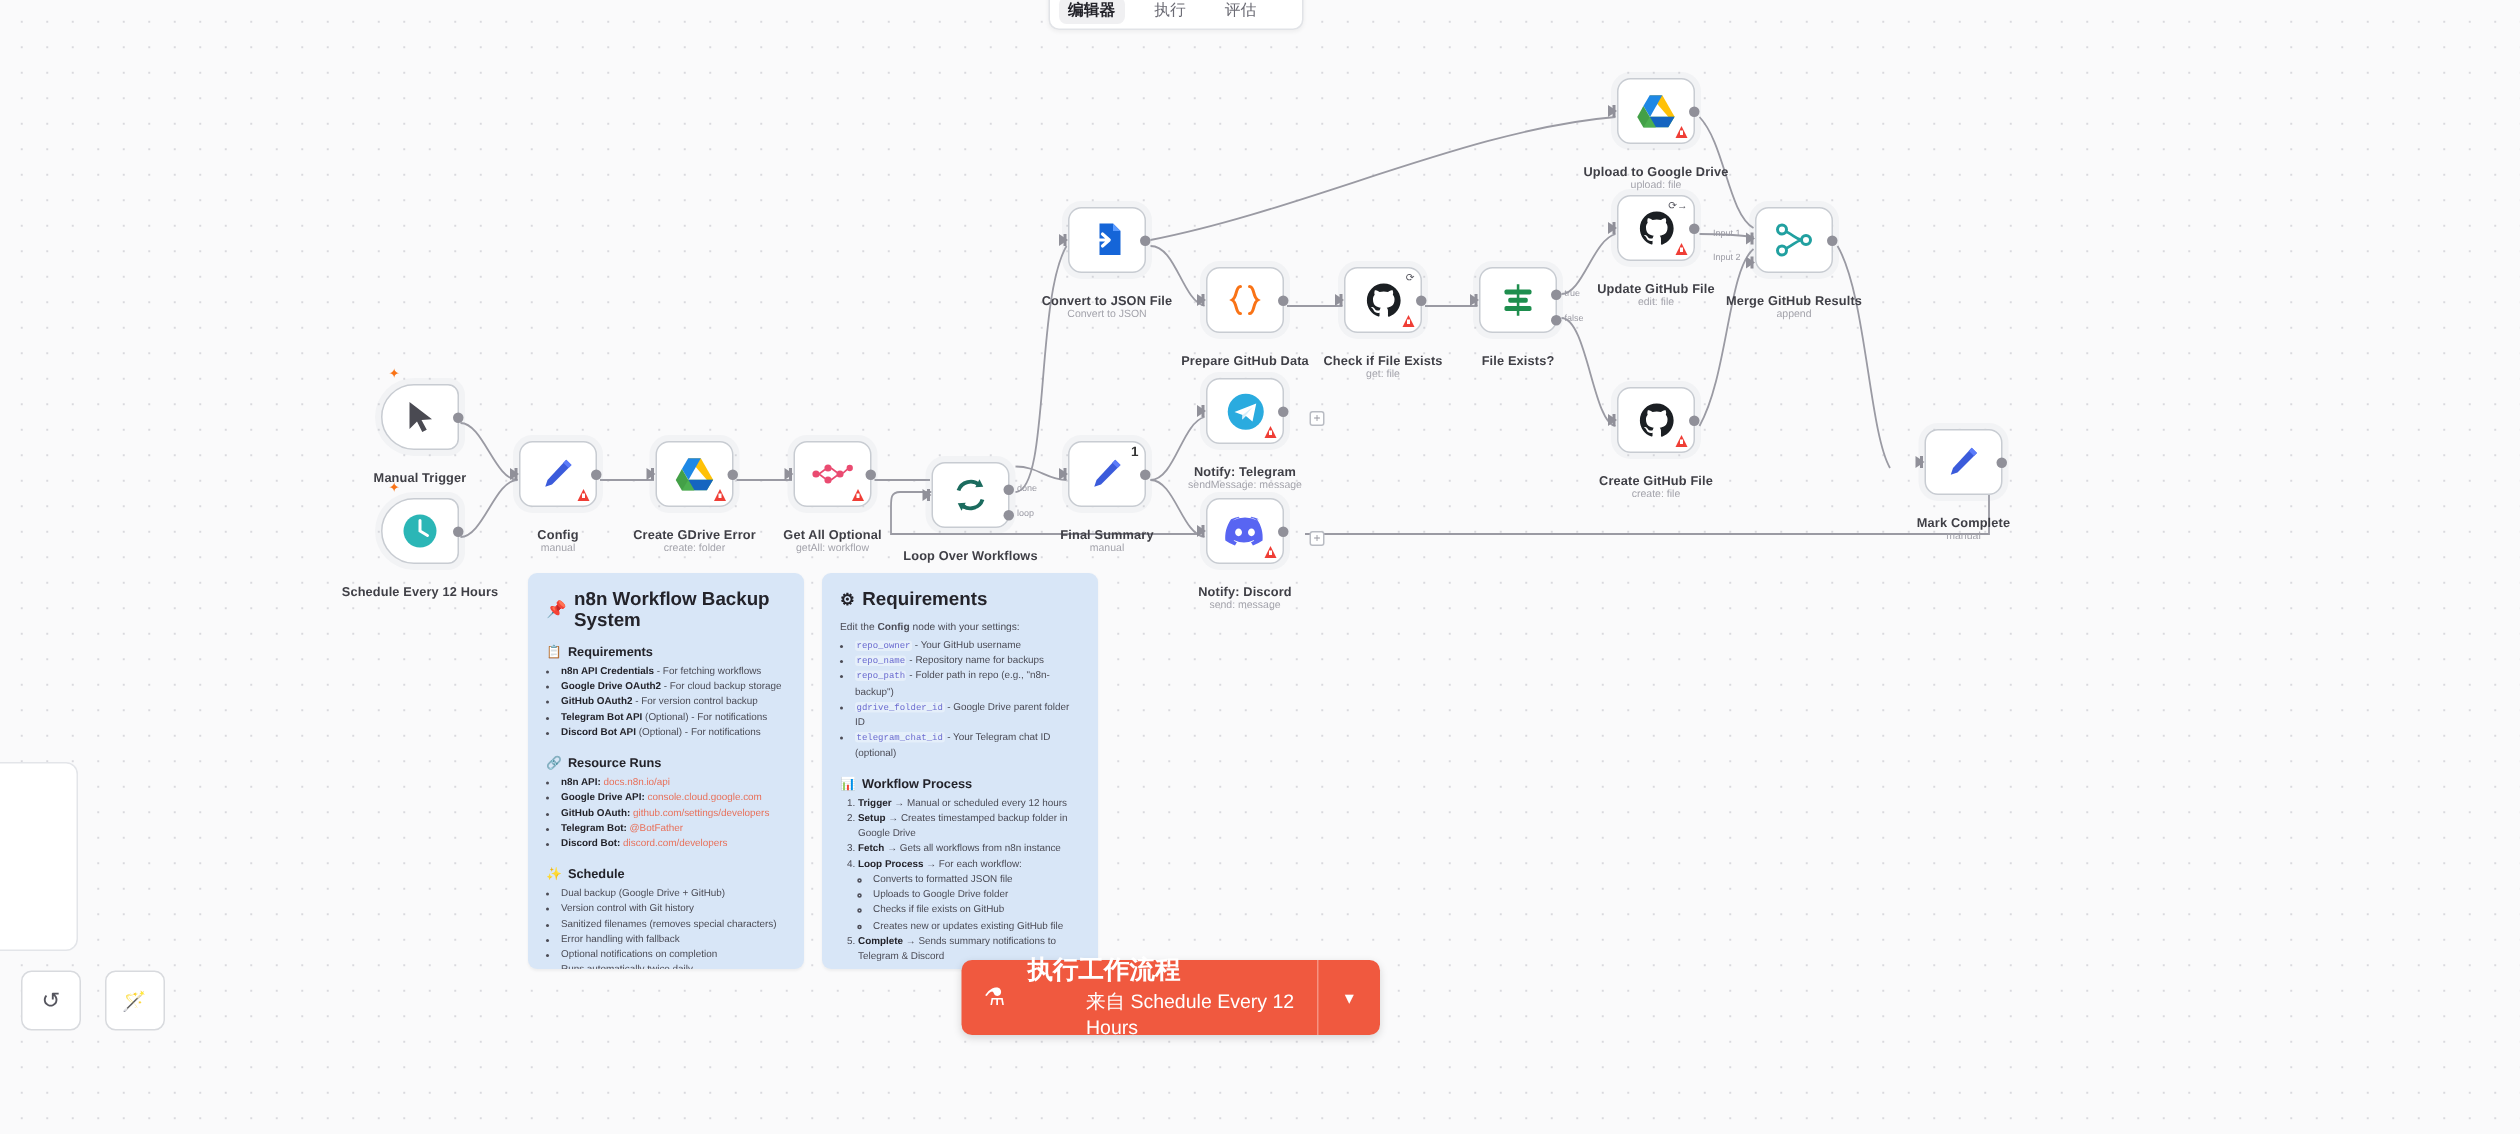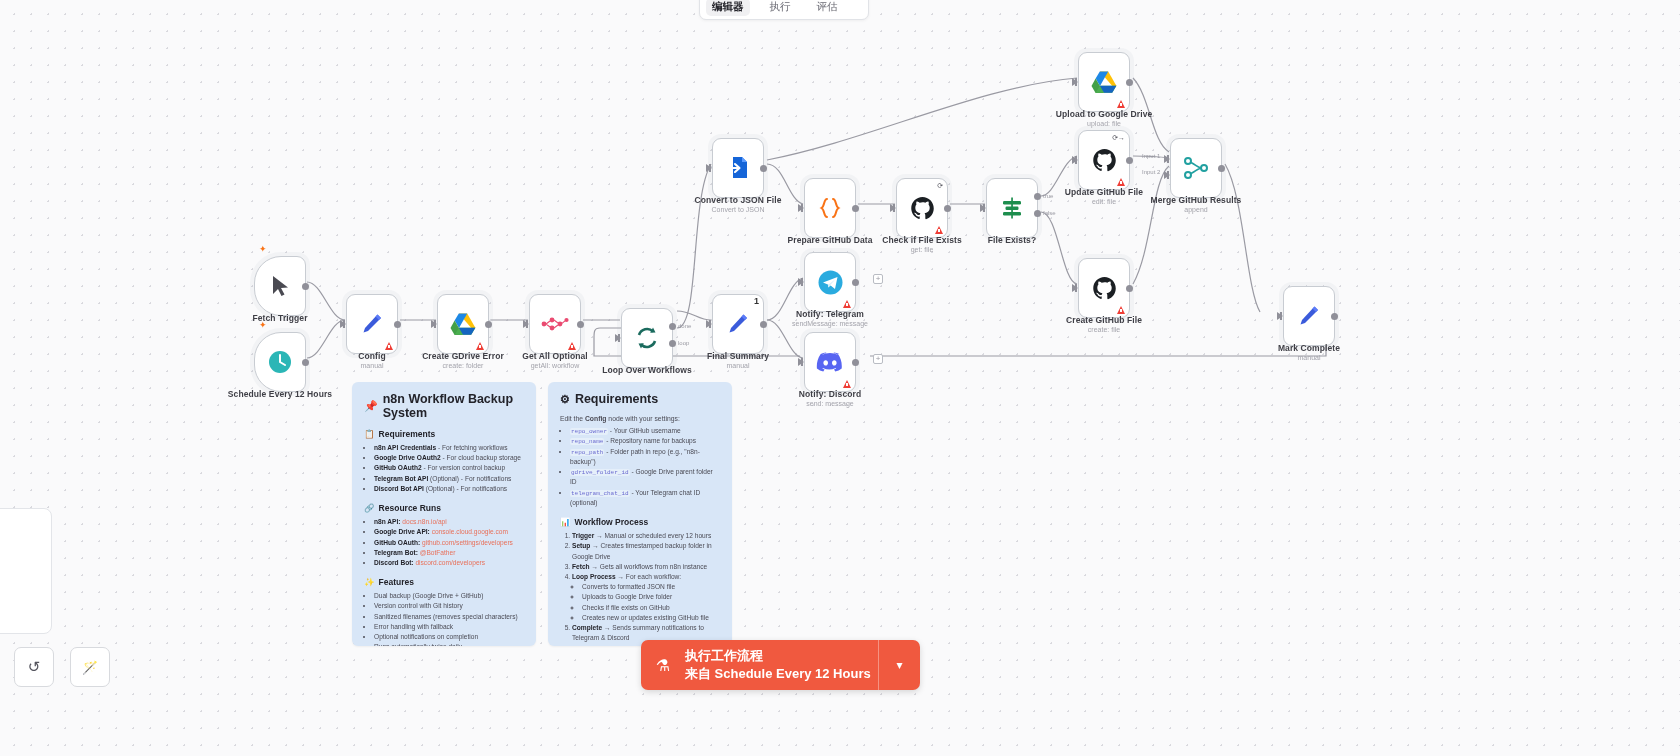--- a/index.html
+++ b/index.html
@@ -13,21 +13,21 @@
   #canvas {
     position:absolute; inset:0;
     background-color:#fafafb;
     background-image: radial-gradient(circle, #d9d9de 1px, transparent 1px);
     background-size: 17px 17px;
     background-position: 6px 6px;
   }
 
   .node {
     position:absolute;
-    width:52px; height:60px;
+    width:52px; height:44px;
     border:1px solid #c8ccd2;
     border-radius:9px;
     background:#ffffff;
     display:flex; align-items:center; justify-content:center;
     box-shadow:0 0 0 4px rgba(180,185,195,0.10);
   }
   .node.trigger {
     border-top-left-radius:27px;
     border-bottom-left-radius:27px;
   }
@@ -136,22 +136,22 @@
     left:641px; top:640px;
     width:279px; height:50px;
     background:#f0593f;
     border-radius:7px;
     display:flex; align-items:center;
     color:#fff;
     box-shadow:0 2px 6px rgba(0,0,0,.15);
   }
   #toast .ticon { width:44px; text-align:center; font-size:16px; }
   #toast .ttext { flex:1; }
-  #toast .t1 { font-size:13px; font-weight:600; line-height:1.35;}
-  #toast .t2 { font-size:13px; font-weight:700; line-height:1.35;}
+  #toast .t1 { font-size:17px; font-weight:600; line-height:1.35;}
+  #toast .t2 { font-size:13px; font-weight:400; line-height:1.35;margin-left:39px;}
   #toast .tchev {
     width:42px; height:100%;
     border-left:1px solid rgba(255,255,255,.35);
     display:flex;align-items:center;justify-content:center;
     font-size:12px;
   }
 
   
   .ctrl-btn {
     position:absolute;
@@ -241,21 +241,21 @@
   <div class="tab">执行</div>
   <div class="tab">评估</div>
 </div>
 
 <div class="node trigger" style="left:254px;top:256px">
   <span class="badge-tl">✦</span>
   <svg width="22" height="24" viewBox="0 0 22 24">
     <path d="M4 2 L4 20 L9 15 L12.5 22 L15.5 20.5 L12 14 L19 13.5 Z" fill="#4a4a52"></path>
   </svg>
   <span class="port out"></span>
-  <span class="label">Fetch Trigger</span>
+  <span class="label">Manual Trigger</span>
 </div>
 
 <div class="node trigger" style="left:254px;top:332px">
   <span class="badge-tl">✦</span>
   <svg width="26" height="26" viewBox="0 0 26 26">
     <circle cx="13" cy="13" r="11" fill="#2bb6b6"></circle>
     <path d="M13 6 L13 13 L18 16" stroke="#fff" stroke-width="2" fill="none" stroke-linecap="round"></path>
   </svg>
   <span class="port out"></span>
   <span class="label">Schedule Every 12 Hours</span>
@@ -497,21 +497,21 @@
   <ul>
     <li><b>n8n API:</b> <a class="lnk">docs.n8n.io/api</a></li>
     <li><b>Google Drive API:</b> <a class="lnk">console.cloud.google.com</a></li>
     <li><b>GitHub OAuth:</b> <a class="lnk">github.com/settings/developers</a></li>
     <li><b>Telegram Bot:</b> <a class="lnk">@BotFather</a></li>
     <li><b>Discord Bot:</b> <a class="lnk">discord.com/developers</a></li>
   </ul>
 
   <h4>
     <span>✨</span>
-    <span>Features</span>
+    <span>Schedule</span>
   </h4>
   <ul>
     <li>Dual backup (Google Drive + GitHub)</li>
     <li>Version control with Git history</li>
     <li>Sanitized filenames (removes special characters)</li>
     <li>Error handling with fallback</li>
     <li>Optional notifications on completion</li>
     <li>Runs automatically twice daily</li>
   </ul>
 </div>

